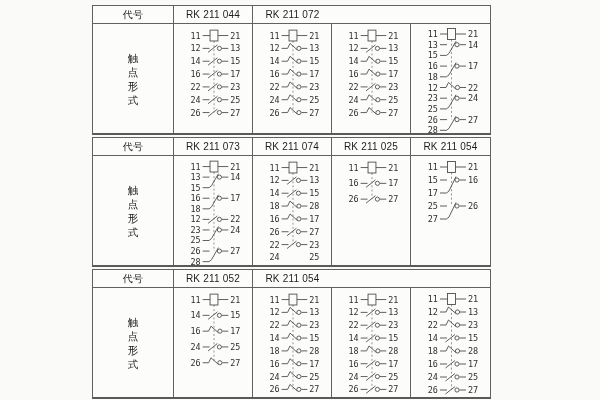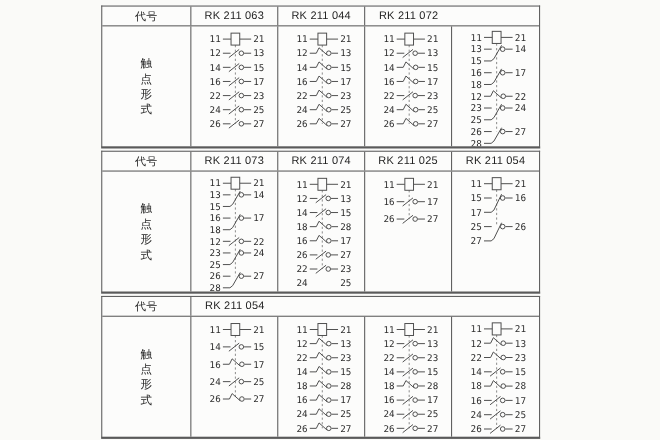--- a/index.html
+++ b/index.html
@@ -36,23 +36,20 @@
 </style>
 </head>
 <body>
 
 <div class="table-wrap" id="bands-container">
   <div class="band">
     <div class="band-header">
       <div class="hcell label-col">
         <span>代号</span>
       </div>
-    <div class="hcell data-col">
-          <span class="model-name">RK 211 063</span>
-        </div>
         <div class="hcell data-col">
           <span class="model-name">RK 211 044</span>
         </div>
         <div class="hcell data-col">
           <span class="model-name">RK 211 072</span>
         </div>
       </div>
     <div class="band-body">
       <div class="bcell label-col vlabel">
         <span>触</span>
@@ -511,20 +508,23 @@
           </svg>
         </div>
       </div>
   </div>
 
   <div class="band">
     <div class="band-header">
       <div class="hcell label-col">
         <span>代号</span>
       </div>
+    <div class="hcell data-col">
+          <span class="model-name">RK 211 052</span>
+        </div>
         <div class="hcell data-col">
           <span class="model-name">RK 211 054</span>
         </div>
       </div>
     <div class="band-body">
       <div class="bcell label-col vlabel">
         <span>触</span>
         <span>点</span>
         <span>形</span>
         <span>式</span>

